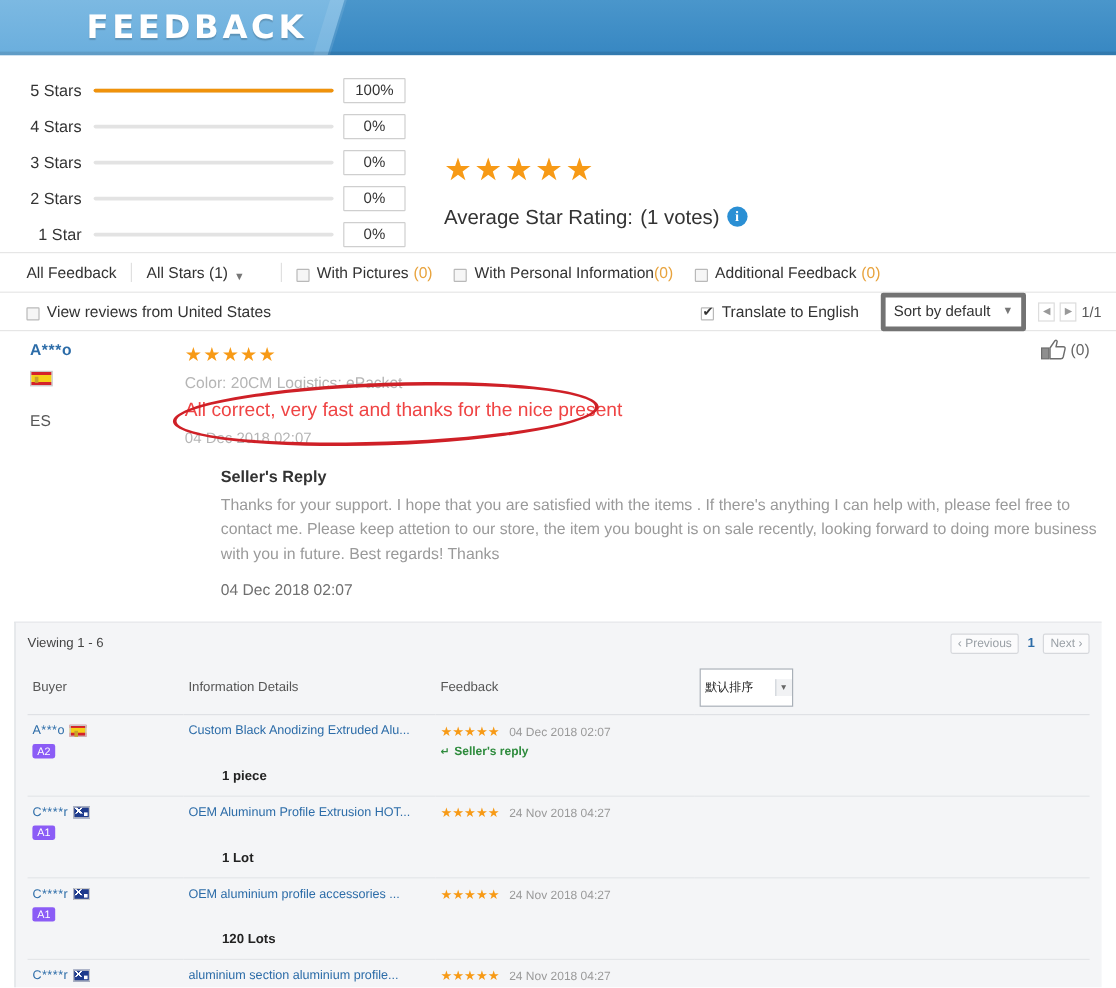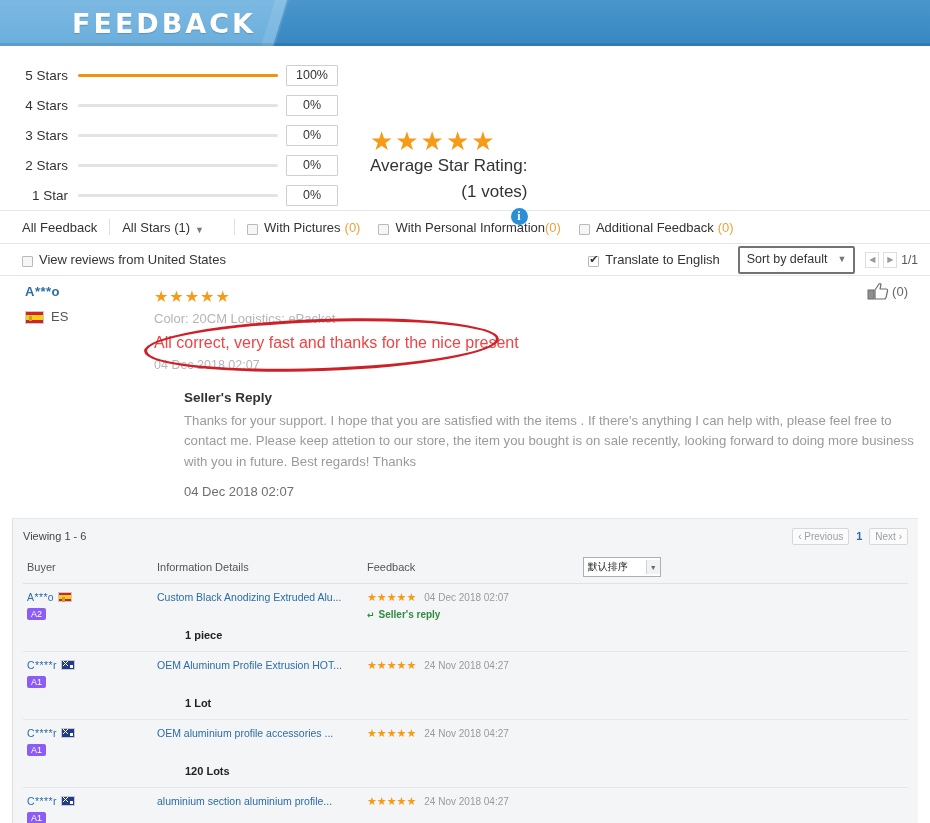--- a/index.html
+++ b/index.html
@@ -71,23 +71,23 @@
     margin-left: 8px;
     width: 52px; height: 21px; line-height:19px;
     border:1px solid #cfcfcf; background:#fff;
     text-align:center; font-size:12.5px; color:#333;
     border-radius: 1px;
   }
 
   .avg-block { position:absolute; left:370px; top:82px; }
   .avg-stars { font-size: 26px; color:#f79a16; letter-spacing:2px; line-height:1; }
   .avg-text {
-    margin-top: 2px;
+    margin-top: 18px;
     font-size: 17px; color:#333;
-    display:flex; align-items:flex-end; gap:6px;flex-direction:column;
+    display:flex; align-items:flex-start; gap:6px;
   }
   .info-icon {
     display:inline-block; width:17px; height:17px; border-radius:50%;
     background:#2a8fd4; color:#fff; font-size:12px; font-weight:bold;
     text-align:center; line-height:17px; font-family:"Liberation Serif", serif;
   }
 
   
   .filterbar {
     height: 34px;
@@ -117,36 +117,36 @@
 
   .subbar {
     height: 32px;
     border-bottom:1px solid #e6e6e6;
     display:flex; align-items:center;
     padding: 0 12px 0 22px;
     font-size:13px;
   }
   .spacer { flex:1; }
   .sortsel {
-    border:2px solid #737373; background:#fff; height:23px; line-height:21px;
+    border:4px solid #737373; background:#fff; height:23px; line-height:21px;
     padding:12px 7px; font-size:12.5px; color:#333; border-radius:2px; cursor:pointer;
     display:flex; align-items:center; gap:5px;
   }
   .pager { display:flex; align-items:center; gap:4px; margin-left:10px; font-size:12px; color:#555;}
   .pg-btn {
     width:14px;height:16px;border:1px solid #ddd;background:#fff;
     display:flex;align-items:center;justify-content:center;
     font-size:8px;color:#999;cursor:pointer;
   }
 
   
   .review { position:relative; padding: 12px 14px 6px 14px; min-height: 200px; }
   .rev-user { position:absolute; left:25px; top:8px; width:110px; }
   .rev-name { color:#2c6ca8; font-size:13px; font-weight:bold; letter-spacing:.5px; }
-  .rev-country { margin-top:10px; display:flex; align-items:flex-end; gap:7px; font-size:13px; color:#555; }
+  .rev-country { margin-top:10px; display:flex; align-items:flex-start; gap:21px; font-size:13px; color:#555;flex-direction:column; }
   .flag-es { width:19px; height:13px; border:1px solid #c9c9c9; background:linear-gradient(#d4222a 0 25%, #f5d018 25% 75%, #d4222a 75% 100%); position:relative;}
   .flag-es::after{content:"";position:absolute;left:3px;top:4px;width:3px;height:5px;background:#c8a12a;}
 
   .rev-body { margin-left: 140px; position:relative; }
   .rev-stars { color:#f79a16; font-size:16px; letter-spacing:1px; line-height:1.1; }
   .rev-meta { color:#b5b5b5; font-size:13px; margin-top:5px; }
   .rev-text { color:#ef4444; font-size:16px; margin-top:8px; }
   .rev-date { color:#b5b5b5; font-size:12.5px; margin-top:6px; }
 
   .thumbs {
@@ -196,21 +196,21 @@
   }
   table.fb td {
     padding:7px 4px 10px 4px; border-bottom:1px solid #e4e6e9;
     vertical-align:top; font-size:11px;
   }
   .col-buyer { width:130px; }
   .col-trans { width:210px; }
   .th-sort { text-align:right; }
   .mini-select {
     display:inline-flex; align-items:center; justify-content:space-between;
-    width:78px; height:20px; border:1px solid #a9b0b8; background:#fff;
+    width:78px; height:32px; border:1px solid #a9b0b8; background:#fff;
     font-size:10px; padding:0 0 0 4px; color:#222; cursor:pointer;
   }
   .mini-select .arr {
     width:14px; height:14px; border-left:1px solid #cfd4d9; background:#f1f2f4;
     display:flex;align-items:center;justify-content:center; font-size:7px; color:#666;
   }
   .buyer-line { display:flex; align-items:center; gap:4px; }
   .buyer-id { color:#2c6ca8; font-size:10.5px; letter-spacing:.4px; }
   .flag-sm { width:14px; height:10px; border:1px solid #c9c9c9; display:inline-block; }
   .flag-au { background:#1f3b8c; position:relative; }

